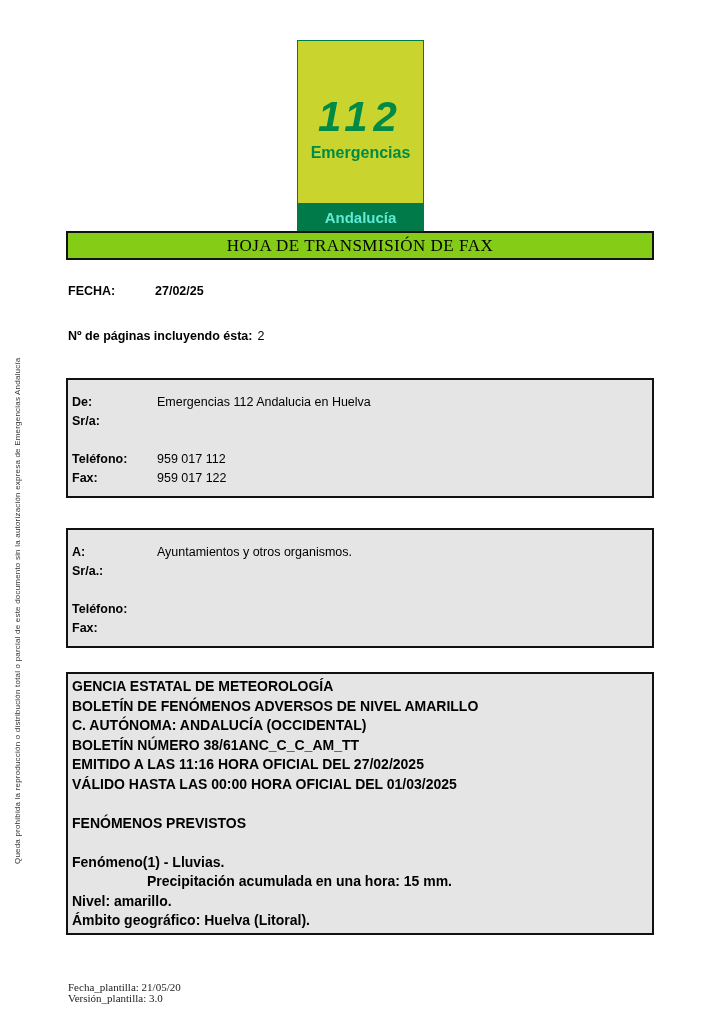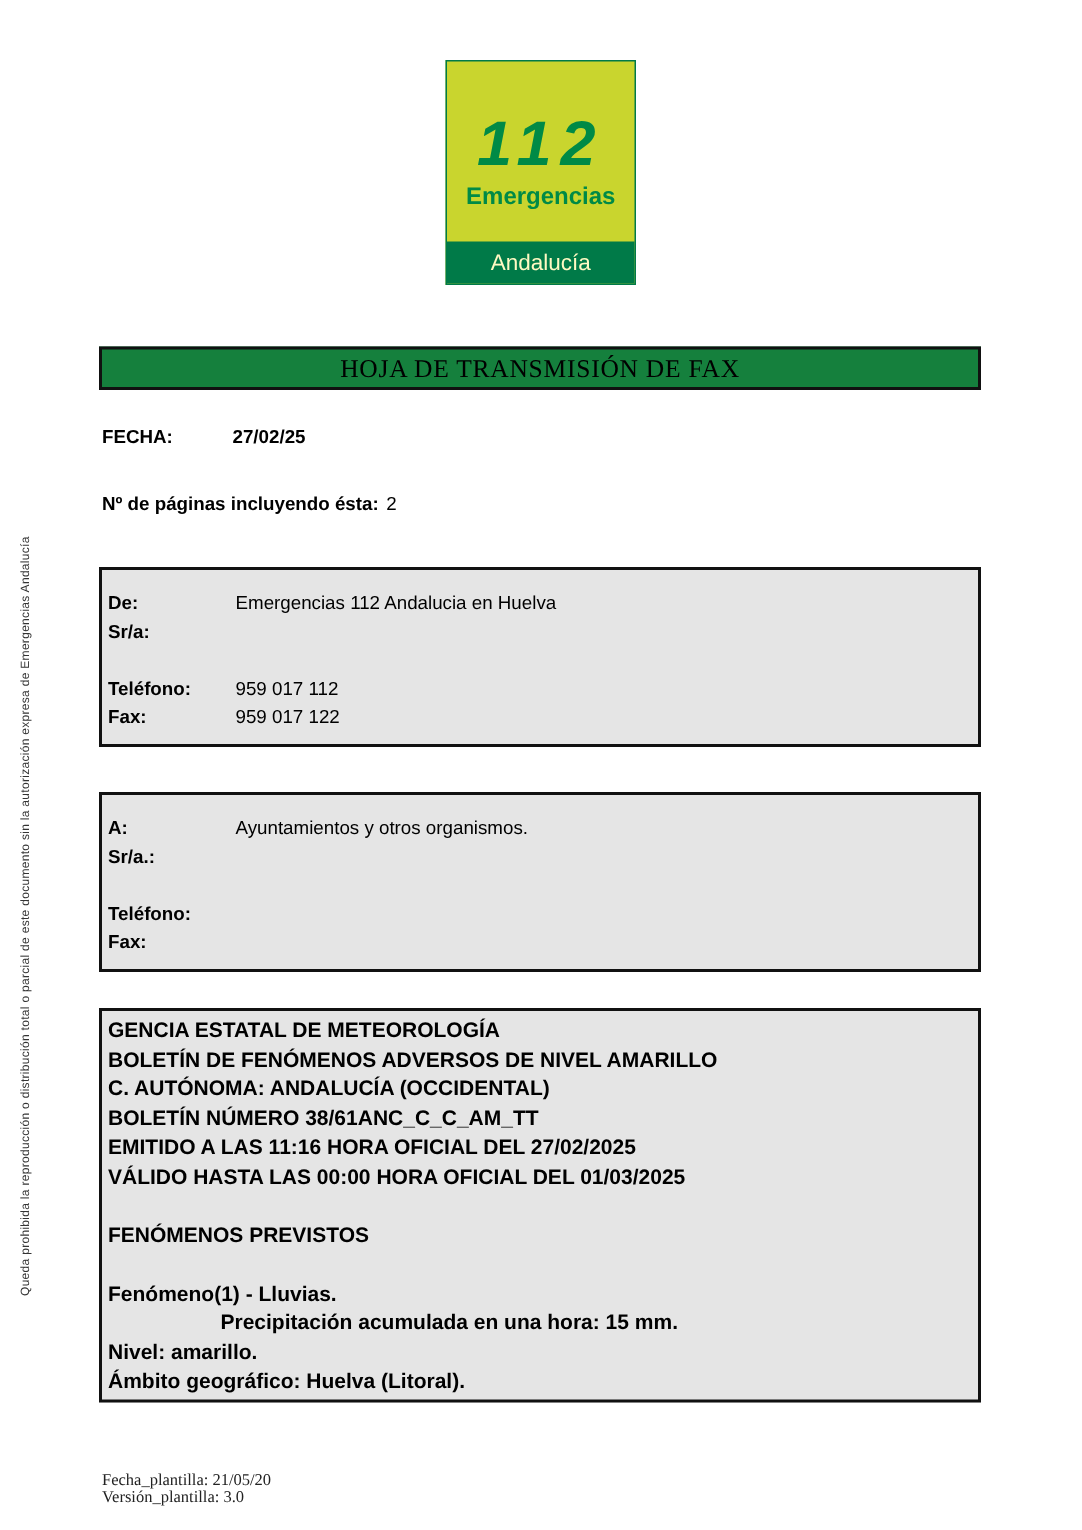--- a/index.html
+++ b/index.html
@@ -31,21 +31,21 @@
     justify-content: center;
     white-space: nowrap;
   }
 
   
   .logo {
     position: absolute;
     left: 297px;
     top: 40px;
     width: 127px;
-    height: 150px;
+    height: 192px;
     border: 1px solid #007a48;
     background: #c9d52e;
     display: flex;
     flex-direction: column;
   }
   .logo-top {
     flex: 1;
     display: flex;
     flex-direction: column;
     align-items: center;
@@ -62,36 +62,36 @@
   }
   .logo-subtitle {
     font-size: 16px;
     font-weight: bold;
     color: #008a46;
     margin-top: 6px;
   }
   .logo-band {
     height: 28px;
     background: #007a48;
-    color: #fef9c3;
-    font-weight: normal;
+    color: #5eead4;
+    font-weight: bold;
     font-size: 15px;
     display: flex;
     align-items: center;
     justify-content: center;
   }
 
   
   .title-bar {
     position: absolute;
     left: 66px;
     top: 231px;
     width: 588px;
     height: 29px;
-    background: #15803d;
+    background: #84cc16;
     border: 2px solid #111111;
     display: flex;
     align-items: center;
     justify-content: center;
     font-family: "Liberation Serif", serif;
     font-size: 17px;
     color: #000000;
     letter-spacing: 0.5px;
   }
 

